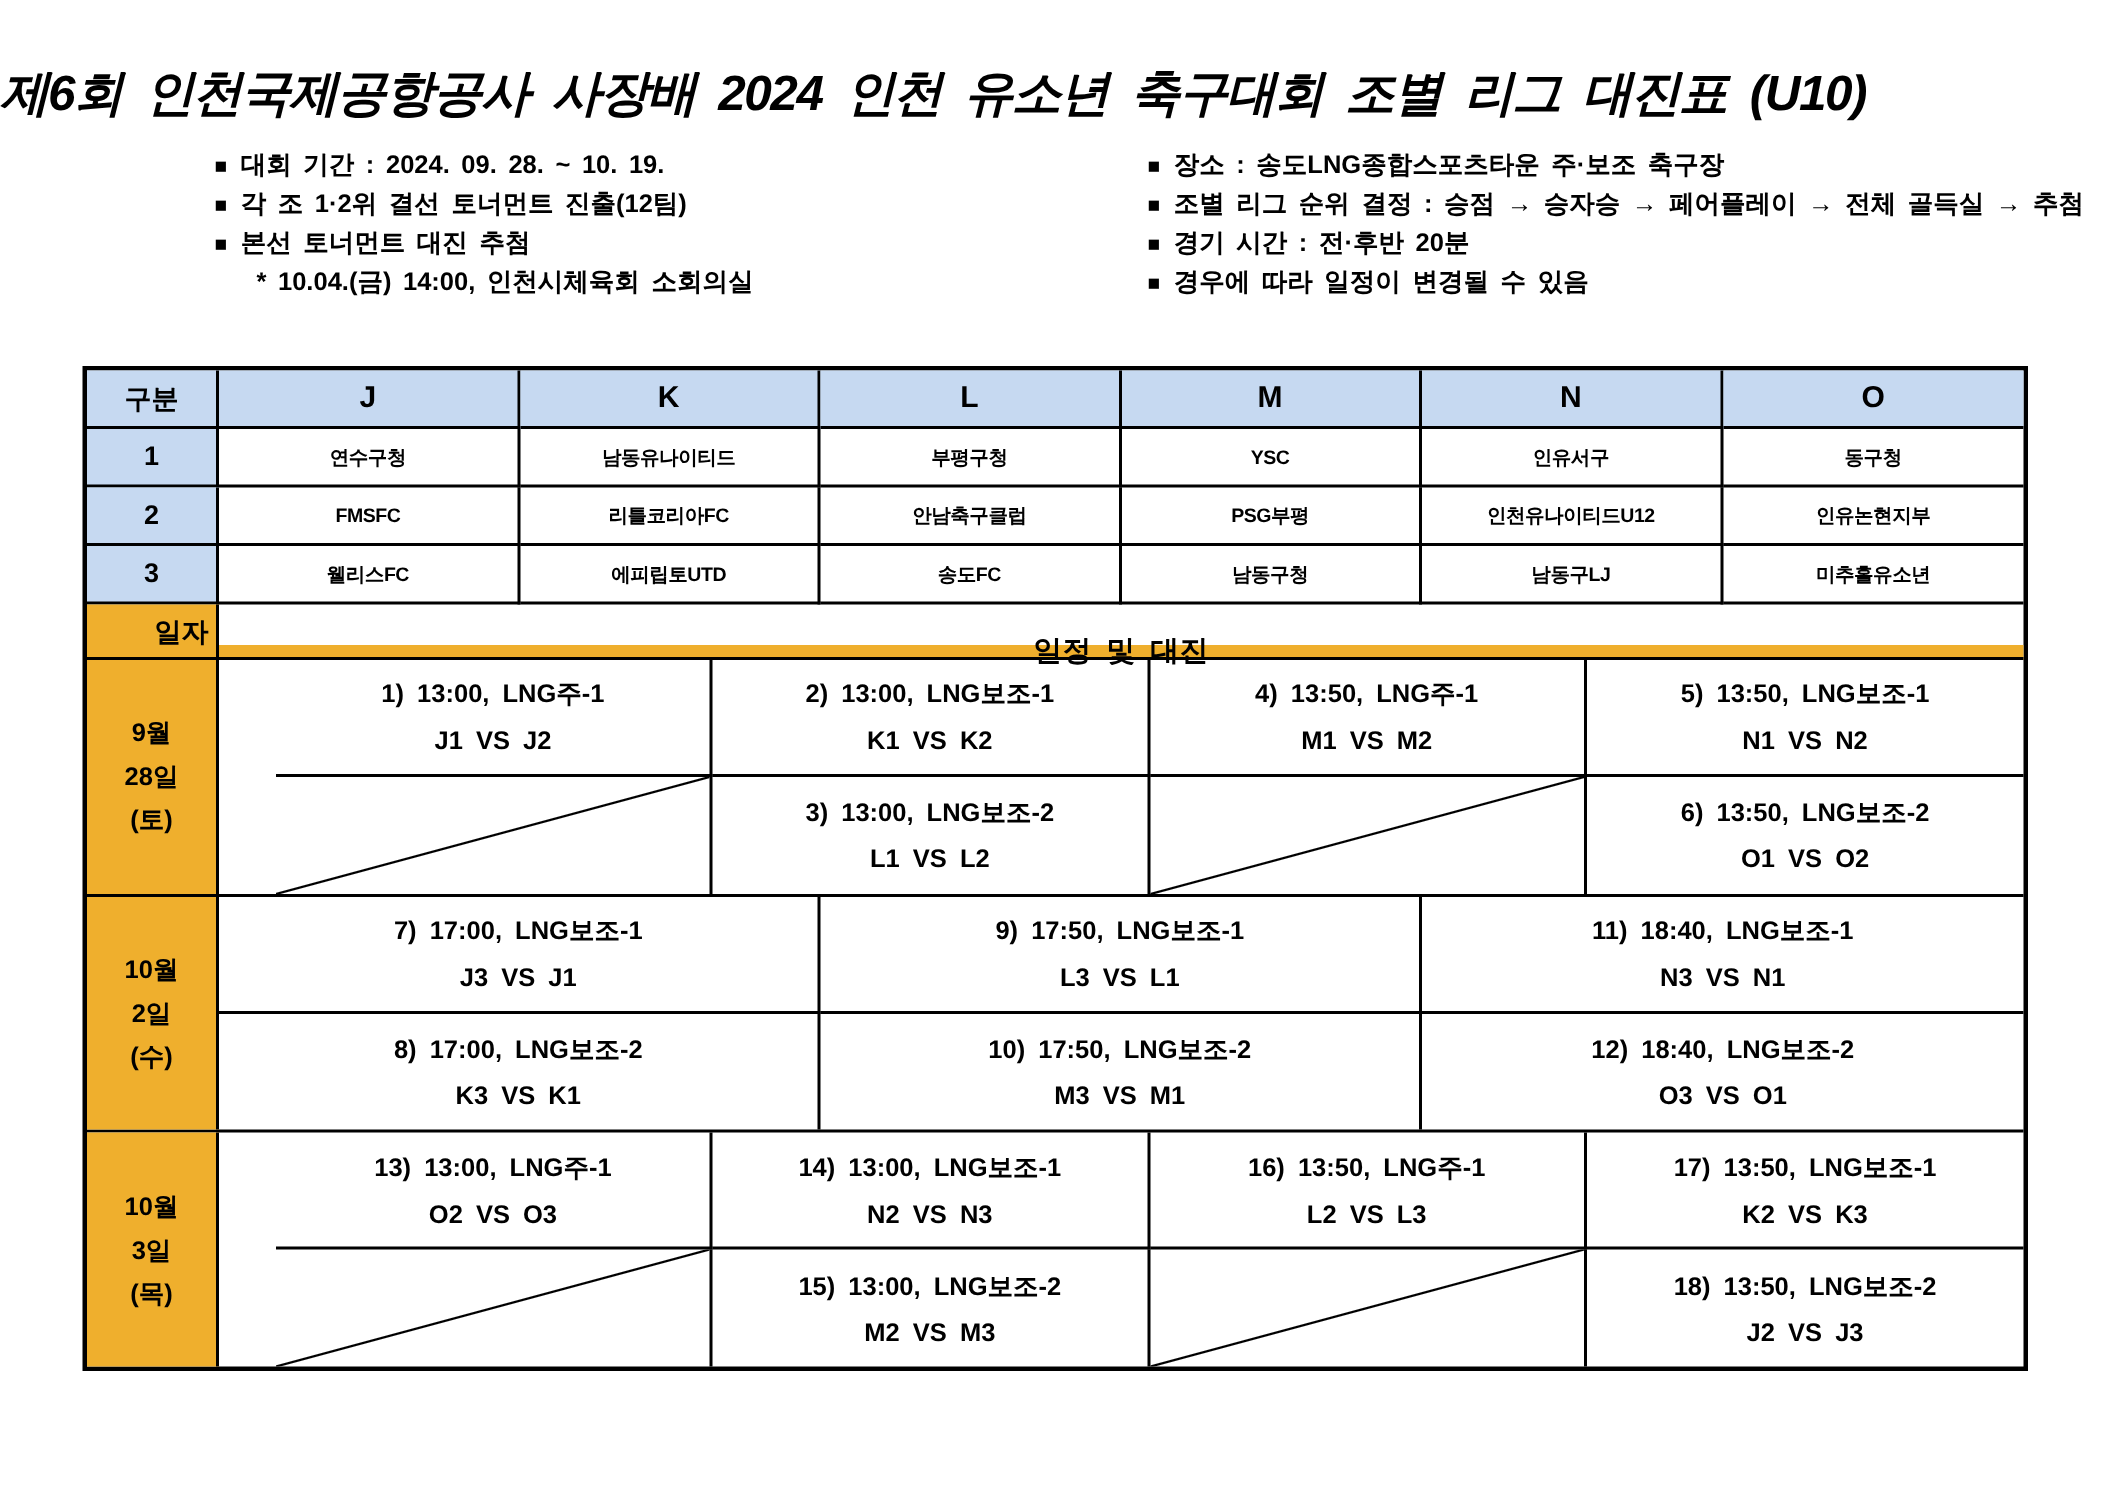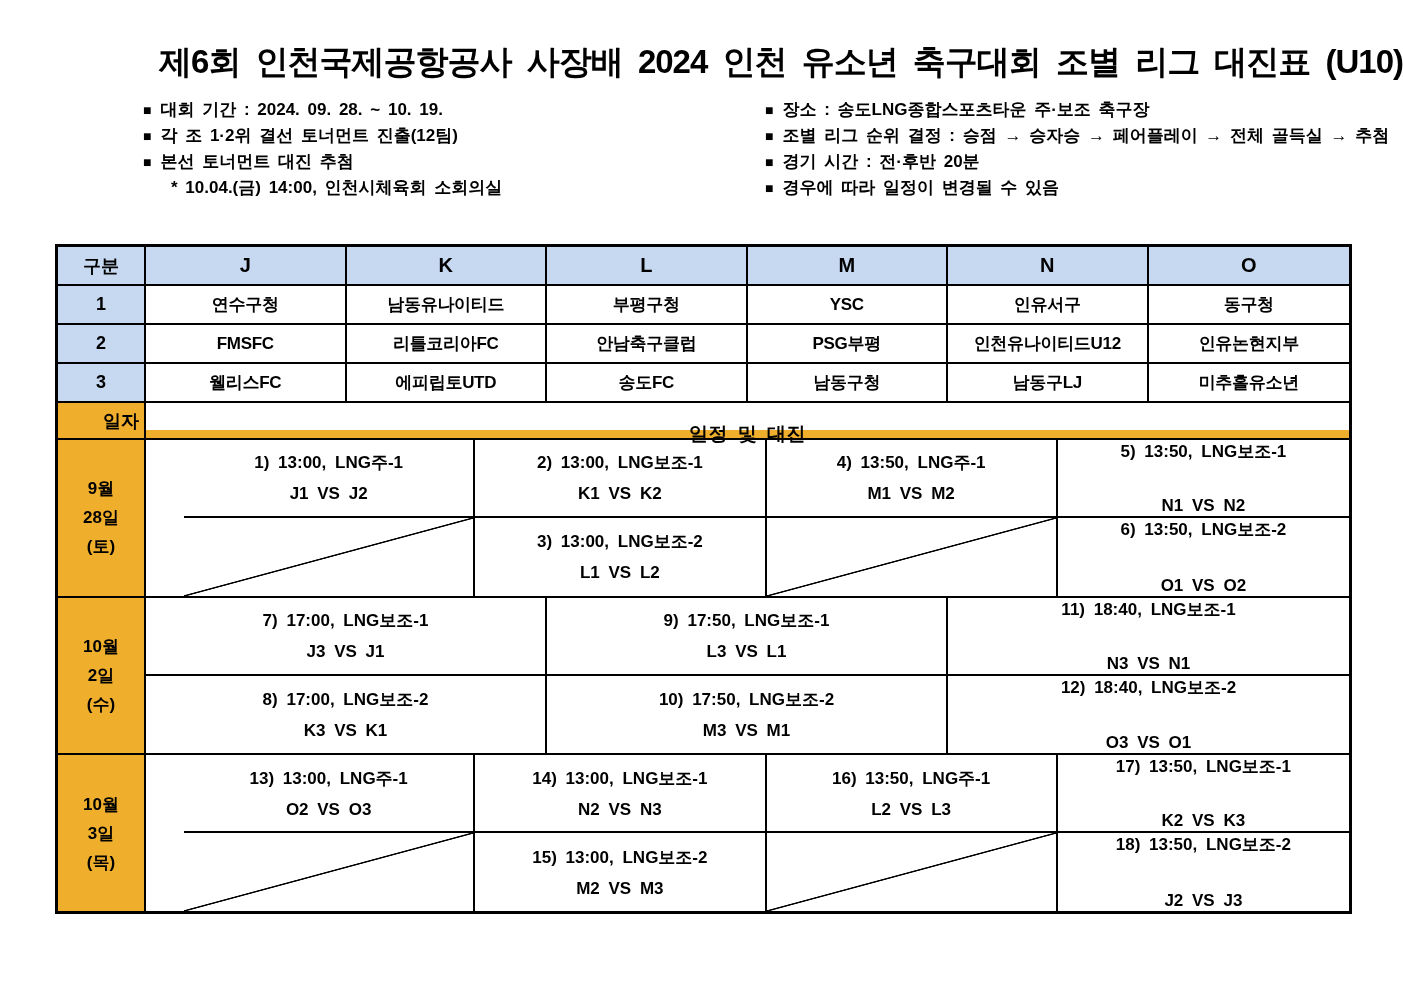--- a/index.html
+++ b/index.html
@@ -12,22 +12,22 @@
   body{
     width:1403px;height:992px;
     font-family:"Liberation Sans","DejaVu Sans",sans-serif;
     color:#000;
   }
   .page{position:relative;width:1403px;height:992px;background:#fff;overflow:hidden;}
 
   
   .title{
     position:absolute;top:40px;left:0;right:0;
-    text-align:right;
-    font-size:33px;font-weight:800;letter-spacing:-1px;word-spacing:7px;
+    text-align:left;
+    font-size:33px;font-weight:800;letter-spacing:-1px;word-spacing:7px;font-style:italic;
   }
 
   
   .info-col{position:absolute;top:97px;font-size:17px;font-weight:700;line-height:25px;word-spacing:3px;white-space:nowrap;}
   .info-left{left:143px;}
   .info-right{left:765px;}
   .info-item{display:flex;align-items:baseline;}
   .bullet{font-size:14px;margin-right:9px;}
   .subnote{padding-left:28px;}
 
@@ -47,21 +47,21 @@
   .cell{
     display:flex;align-items:center;justify-content:center;
     border-right:2px solid var(--line);
     border-bottom:2px solid var(--line);
     text-align:center;
   }
   .cell.last{border-right:none;}
   .head{background:var(--header-blue);font-size:20px;}
   .corner{background:var(--header-blue);font-size:18px;}
   .rowlab{background:var(--header-blue);font-size:18px;}
-  .team{font-size:17px;letter-spacing:-0.3px;text-align:center;}
+  .team{font-size:13px;letter-spacing:-0.3px;text-align:center;}
   .datehead{background:var(--accent-gold);font-size:18px;padding-left:40px;}
   .banner{grid-column:2/8;background:var(--accent-gold);font-size:19px;border-right:none;letter-spacing:0.5px;word-spacing:4px;margin-top:27px;}
 
   
   .block{
     flex:1 1 0;
     display:grid;
     grid-template-columns:88px 1fr;
     border-bottom:2px solid var(--line);
   }
@@ -73,21 +73,21 @@
     font-size:17px;line-height:29px;
   }
   .sched{display:grid;grid-template-rows:1fr 1fr;}
   .cols4{grid-template-columns:repeat(4,1fr);margin-left:38px;}
   .cols3{grid-template-columns:repeat(3,1fr);}
   .mcell{
     display:flex;flex-direction:column;align-items:center;justify-content:center;
     gap:10px;font-size:17px;word-spacing:4px;
     border-right:2px solid var(--line);
   }
-  .mcell.last{border-right:none;justify-content:space-between;}
+  .mcell.last{border-right:none;}
   .mcell.top{border-bottom:2px solid var(--line);}
   .diag{
     background-image:linear-gradient(to bottom right,
       transparent calc(50% - 1.1px),
       var(--line) calc(50% - 0.4px),
       var(--line) calc(50% + 0.4px),
       transparent calc(50% + 1.1px));
   }
 </style>
 </head>

